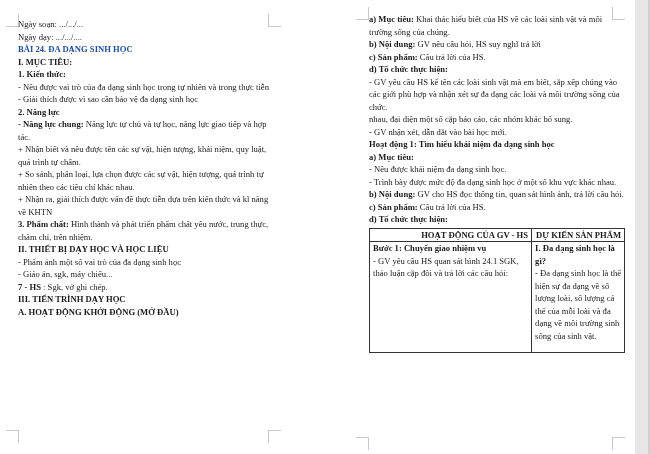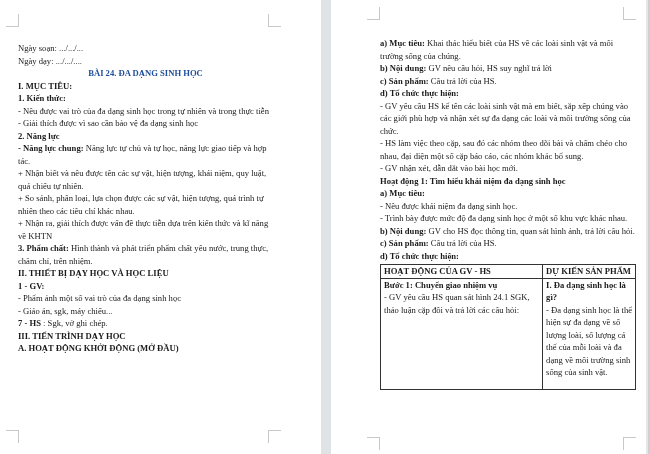--- a/index.html
+++ b/index.html
@@ -1,30 +1,30 @@
 <!DOCTYPE html>
 <html><head>
 <meta charset="utf-8">
 <style>
   html, body { margin:0; padding:0; }
   body { width:650px; height:454px; overflow:hidden; background:#e6e6e6; position:relative;
          font-family:"Liberation Serif", serif; color:#1a1a1a; }
   .page { position:absolute; top:0; height:454px; background:#fff; overflow:hidden; }
   #page-left { left:0; width:321px; }
-  #page-right { left:331px; width:315px; }
+  #page-right { left:320px; width:315px; }
   .gap { position:absolute; left:321px; top:0; width:10px; height:454px; background:#dfe3e6; }
   .corner { position:absolute; width:12px; height:12px; border-color:#c8c8c8; border-style:solid; border-width:0; }
-  .content { position:absolute; font-size:8.6px; line-height:12.5px;margin-top:24px; }
+  .content { position:absolute; font-size:8.6px; line-height:12.5px; }
   .content p { margin:0; white-space:nowrap; }
   .b { font-weight:bold; }
-  .title { color:#1f4e9a; font-weight:bold; text-align:center; }
+  .title { color:#1f4e9a; font-weight:bold; text-align:left; }
   .h { font-weight:bold; }
   table.act { border-collapse:collapse; width:256px; font-size:8.6px; line-height:12.5px; margin-top:2px; }
   table.act td, table.act th { border:1px solid #333; vertical-align:top; padding:0 3px; }
-  table.act th { font-weight:bold; text-align:left; white-space:nowrap; }
+  table.act th { font-weight:bold; text-align:right; white-space:nowrap; }
   .scroll-edge { position:absolute; right:0; top:0; width:2px; height:454px; background:#d0d0d0; }
 </style>
 </head>
 <body>
 
 <div class="gap"></div>
 
 <div class="page" id="page-left">
   <div class="corner" style="left:6px;top:14px;border-right-width:1px;border-bottom-width:1px;"></div>
   <div class="corner" style="left:268px;top:14px;border-left-width:1px;border-bottom-width:1px;"></div>
@@ -35,29 +35,28 @@
       <p>Ngày dạy: .../.../....</p>
       <p class="title">BÀI 24. ĐA DẠNG SINH HỌC</p>
       <p class="h">I. MỤC TIÊU:</p>
       <p class="h">1. Kiến thức:</p>
       <p>- Nêu được vai trò của đa dạng sinh học trong tự nhiên và trong thực tiễn</p>
       <p>- Giải thích được vì sao cần bảo vệ đa dạng sinh học</p>
       <p class="h">2. Năng lực</p>
       <p><span class="b">- Năng lực chung:</span><span> Năng lực tự chủ và tự học, năng lực giao tiếp và hợp</span></p>
       <p>tác.</p>
       <p>+ Nhận biết và nêu được tên các sự vật, hiện tượng, khái niệm, quy luật,</p>
-      <p>quá chiếu tự nhiên.</p>
+      <p>quá trình tự chấm.</p>
       <p>+ So sánh, phân loại, lựa chọn được các sự vật, hiện tượng, quá trình tự</p>
       <p>nhiên theo các tiêu chí khác nhau.</p>
       <p>+ Nhận ra, giải thích được vấn đề thực tiễn dựa trên kiến thức và kĩ năng</p>
       <p>về KHTN</p>
       <p><span class="b">3. Phẩm chất:</span><span> Hình thành và phát triển phẩm chất yêu nước, trung thực,</span></p>
       <p>chăm chỉ, trên nhiệm.</p>
       <p class="h">II. THIẾT BỊ DẠY HỌC VÀ HỌC LIỆU</p>
-      <p class="h">1 - GV:</p>
       <p>- Phẩm ảnh một số vai trò của đa dạng sinh học</p>
       <p>- Giáo án, sgk, máy chiếu...</p>
       <p><span class="b">7 - HS</span><span> : Sgk, vở ghi chép.</span></p>
       <p class="h">III. TIẾN TRÌNH DẠY HỌC</p>
       <p class="h">A. HOẠT ĐỘNG KHỞI ĐỘNG (MỞ ĐẦU)</p>
     </div>
 </div>
 
 <div class="page" id="page-right">
   <div class="corner" style="left:36px;top:7px;border-right-width:1px;border-bottom-width:1px;"></div>
@@ -67,21 +66,20 @@
   <div class="content" id="right-content" style="left:49px;top:13px;width:260px;">
     <div id="right-lines">
         <p><span class="b">a) Mục tiêu:</span><span> Khai thác hiểu biết của HS về các loài sinh vật và môi</span></p>
         <p>trường sống của chúng.</p>
         <p><span class="b">b) Nội dung:</span><span> GV nêu câu hỏi, HS suy nghĩ trả lời</span></p>
         <p><span class="b">c) Sản phẩm:</span><span> Câu trả lời của HS.</span></p>
         <p class="h">d) Tổ chức thực hiện:</p>
         <p>- GV yêu cầu HS kể tên các loài sinh vật mà em biết, sắp xếp chúng vào</p>
         <p>các giới phù hợp và nhận xét sự đa dạng các loài và môi trường sống của</p>
         <p>chức.</p>
-        <p>- HS làm việc theo cặp, sau đó các nhóm theo dõi bài và chấm chéo cho</p>
         <p>nhau, đại diện một số cặp báo cáo, các nhóm khác bổ sung.</p>
         <p>- GV nhận xét, dẫn dắt vào bài học mới.</p>
         <p class="h">Hoạt động 1: Tìm hiểu khái niệm đa dạng sinh học</p>
         <p class="h">a) Mục tiêu:</p>
         <p>- Nêu được khái niệm đa dạng sinh học.</p>
         <p>- Trình bày được mức độ đa dạng sinh học ở một số khu vực khác nhau.</p>
         <p><span class="b">b) Nội dung:</span><span> GV cho HS đọc thông tin, quan sát hình ảnh, trả lời câu hỏi.</span></p>
         <p><span class="b">c) Sản phẩm:</span><span> Câu trả lời của HS.</span></p>
         <p class="h">d) Tổ chức thực hiện:</p>
       </div>

